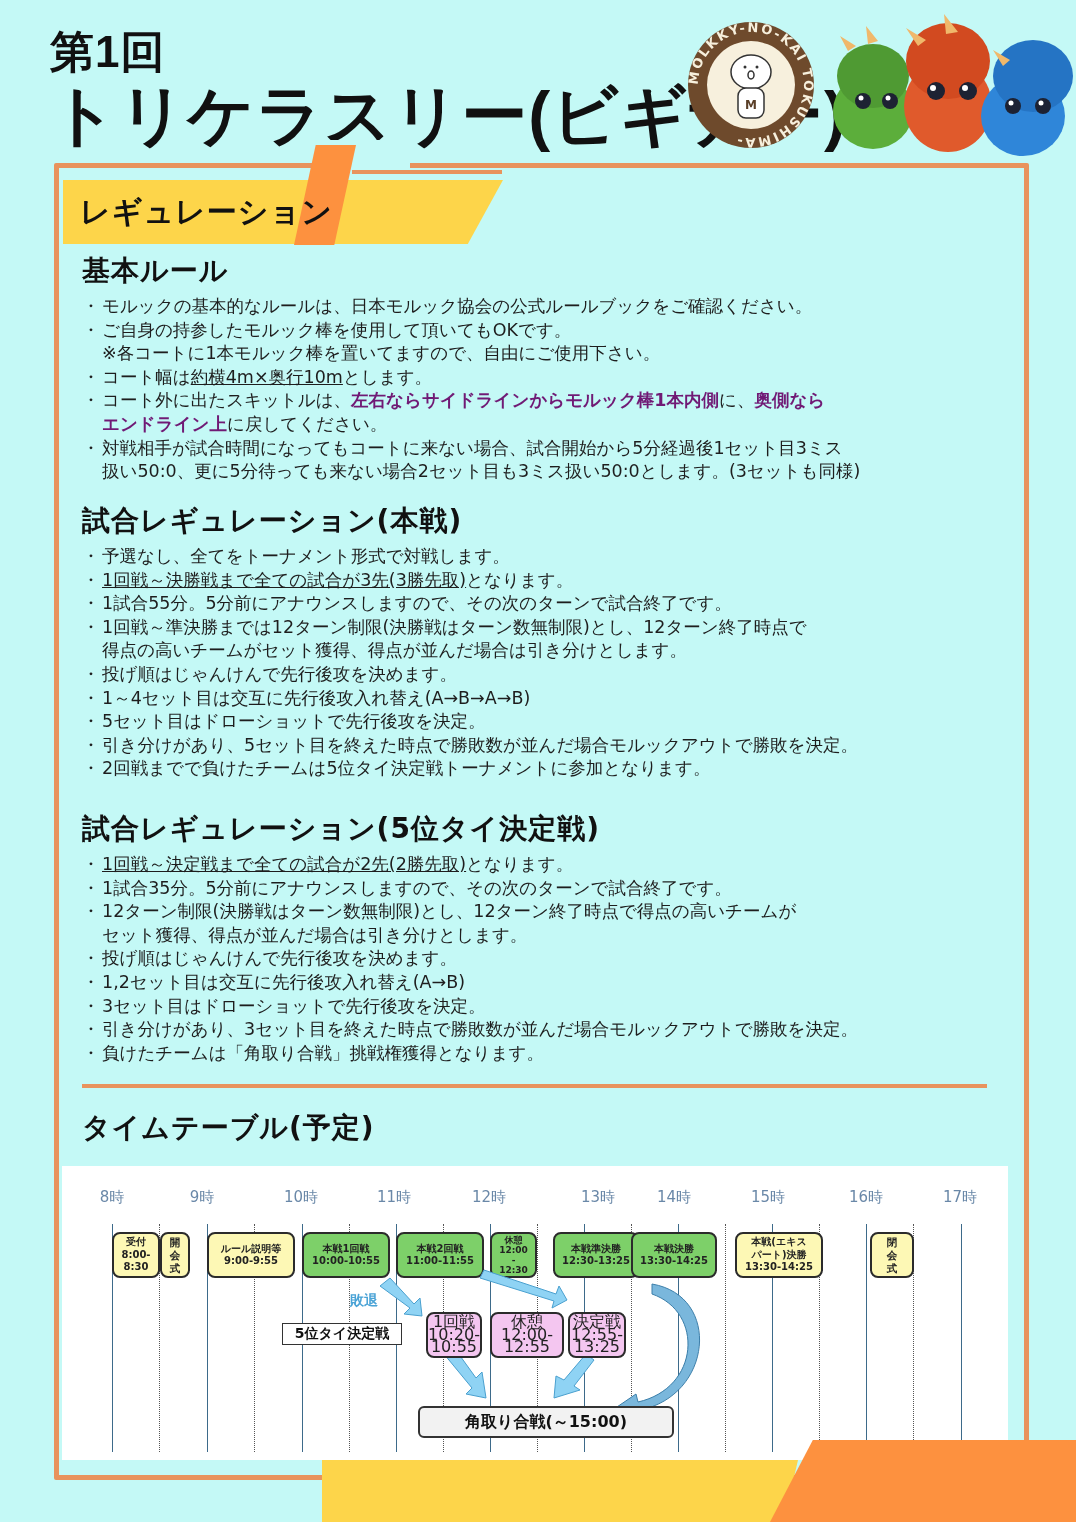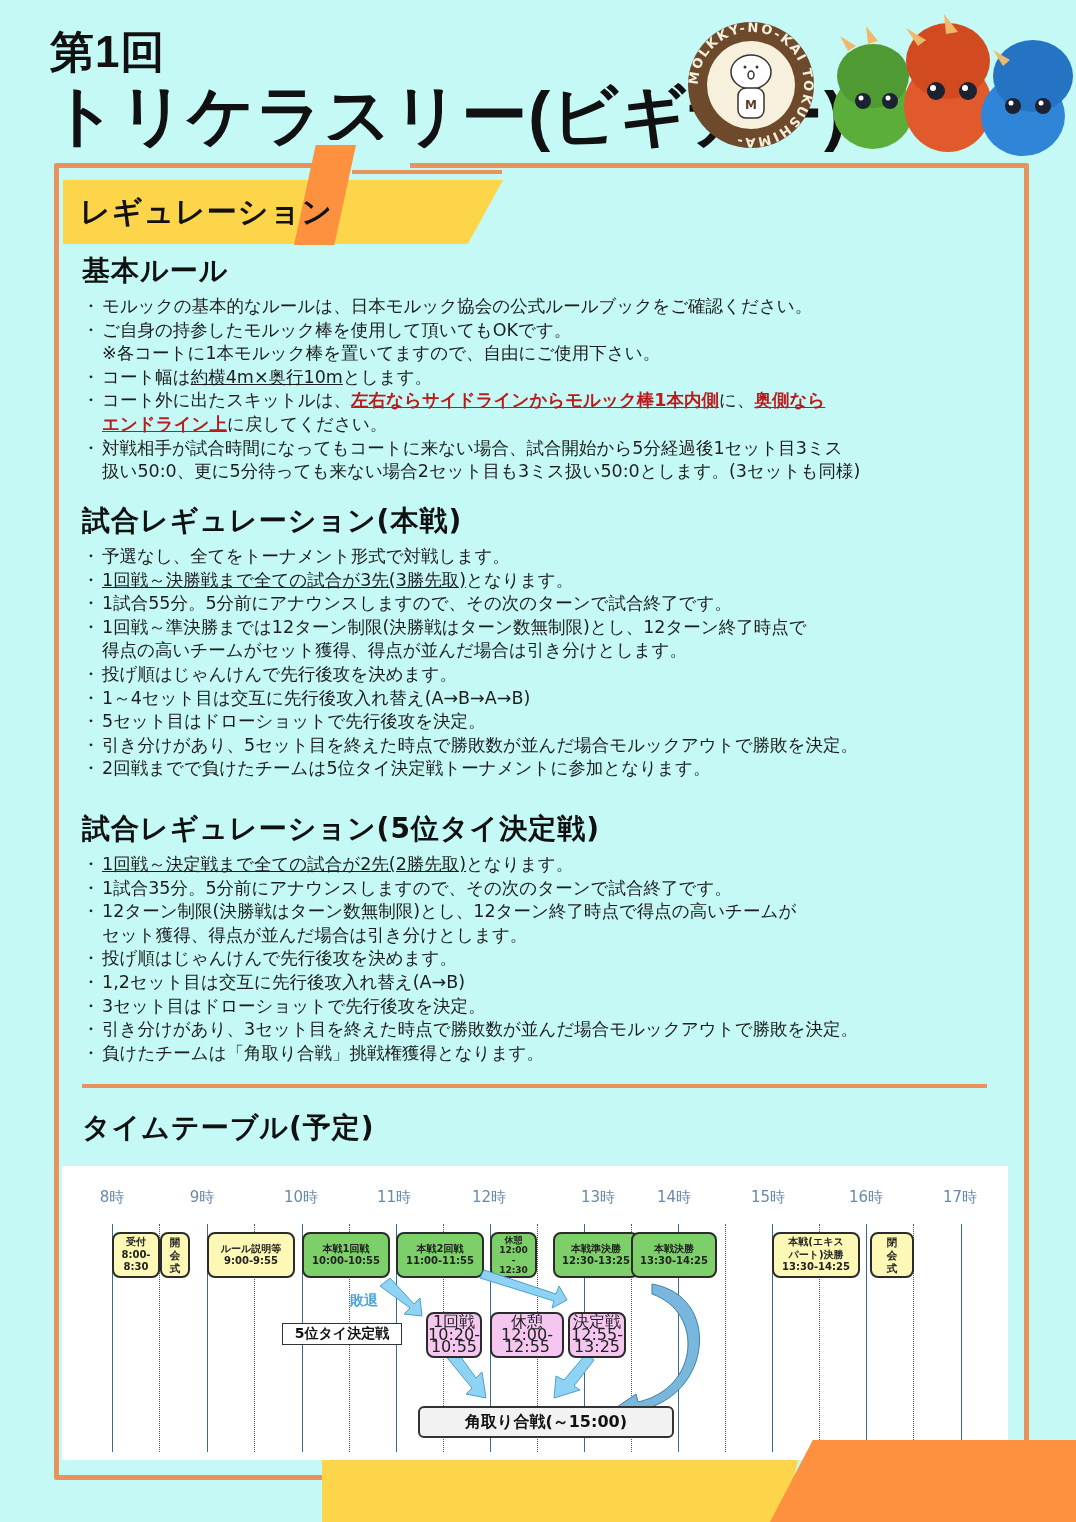--- a/index.html
+++ b/index.html
@@ -58,21 +58,21 @@
   ul.rules { list-style: none; margin-top: 6px; }
   ul.rules li {
     font-size: 17.5px; line-height: 23.6px; color: #1e1e1e;
     padding-left: 20px; position: relative; white-space: nowrap;
   }
   ul.rules li::before {
     content: "・"; position: absolute; left: 0; top: 0; width: 20px;
   }
   ul.rules li.cont::before { content: ""; }
   .u { text-decoration: underline; }
-  .b { font-weight: bold; color: #b91c1c; text-decoration: underline; }
+  .b { font-weight: bold; color: #701a75; }
 
   .divider {
     position: absolute; left: 82px; top: 1084px; width: 905px; height: 4px; background: #e8935d;
   }
 
   .timetable {
     position: absolute; left: 62px; top: 1166px; width: 946px; height: 294px;
     background: #ffffff;
   }
   .hour {
@@ -275,21 +275,21 @@
   <div class="blk green" style="left:334px;top:66px;width:88px;height:46px;">本戦2回戦
 11:00-11:55</div>
   <div class="blk green" style="left:428px;top:66px;width:47px;height:46px;font-size:9px;line-height:10px;">休憩
 12:00
 -
 12:30</div>
   <div class="blk green" style="left:491px;top:66px;width:86px;height:46px;">本戦準決勝
 12:30-13:25</div>
   <div class="blk green" style="left:569px;top:66px;width:86px;height:46px;">本戦決勝
 13:30-14:25</div>
-  <div class="blk yellow" style="left:710px;top:66px;width:88px;height:46px;">本戦(エキス
+  <div class="blk yellow" style="left:673px;top:66px;width:88px;height:46px;">本戦(エキス
 パート)決勝
 13:30-14:25</div>
   <div class="blk yellow vert" style="left:808px;top:66px;width:44px;height:46px;">閉
 会
 式</div>
 
   <svg class="arrows" viewBox="0 0 946 294">
     <defs>
       <marker id="ah" markerWidth="6" markerHeight="6" refX="3" refY="3" orient="auto">
         <path d="M0,0 L6,3 L0,6 Z" fill="#8fd3f4" stroke="#4aa0cf" stroke-width="0.5"></path>

